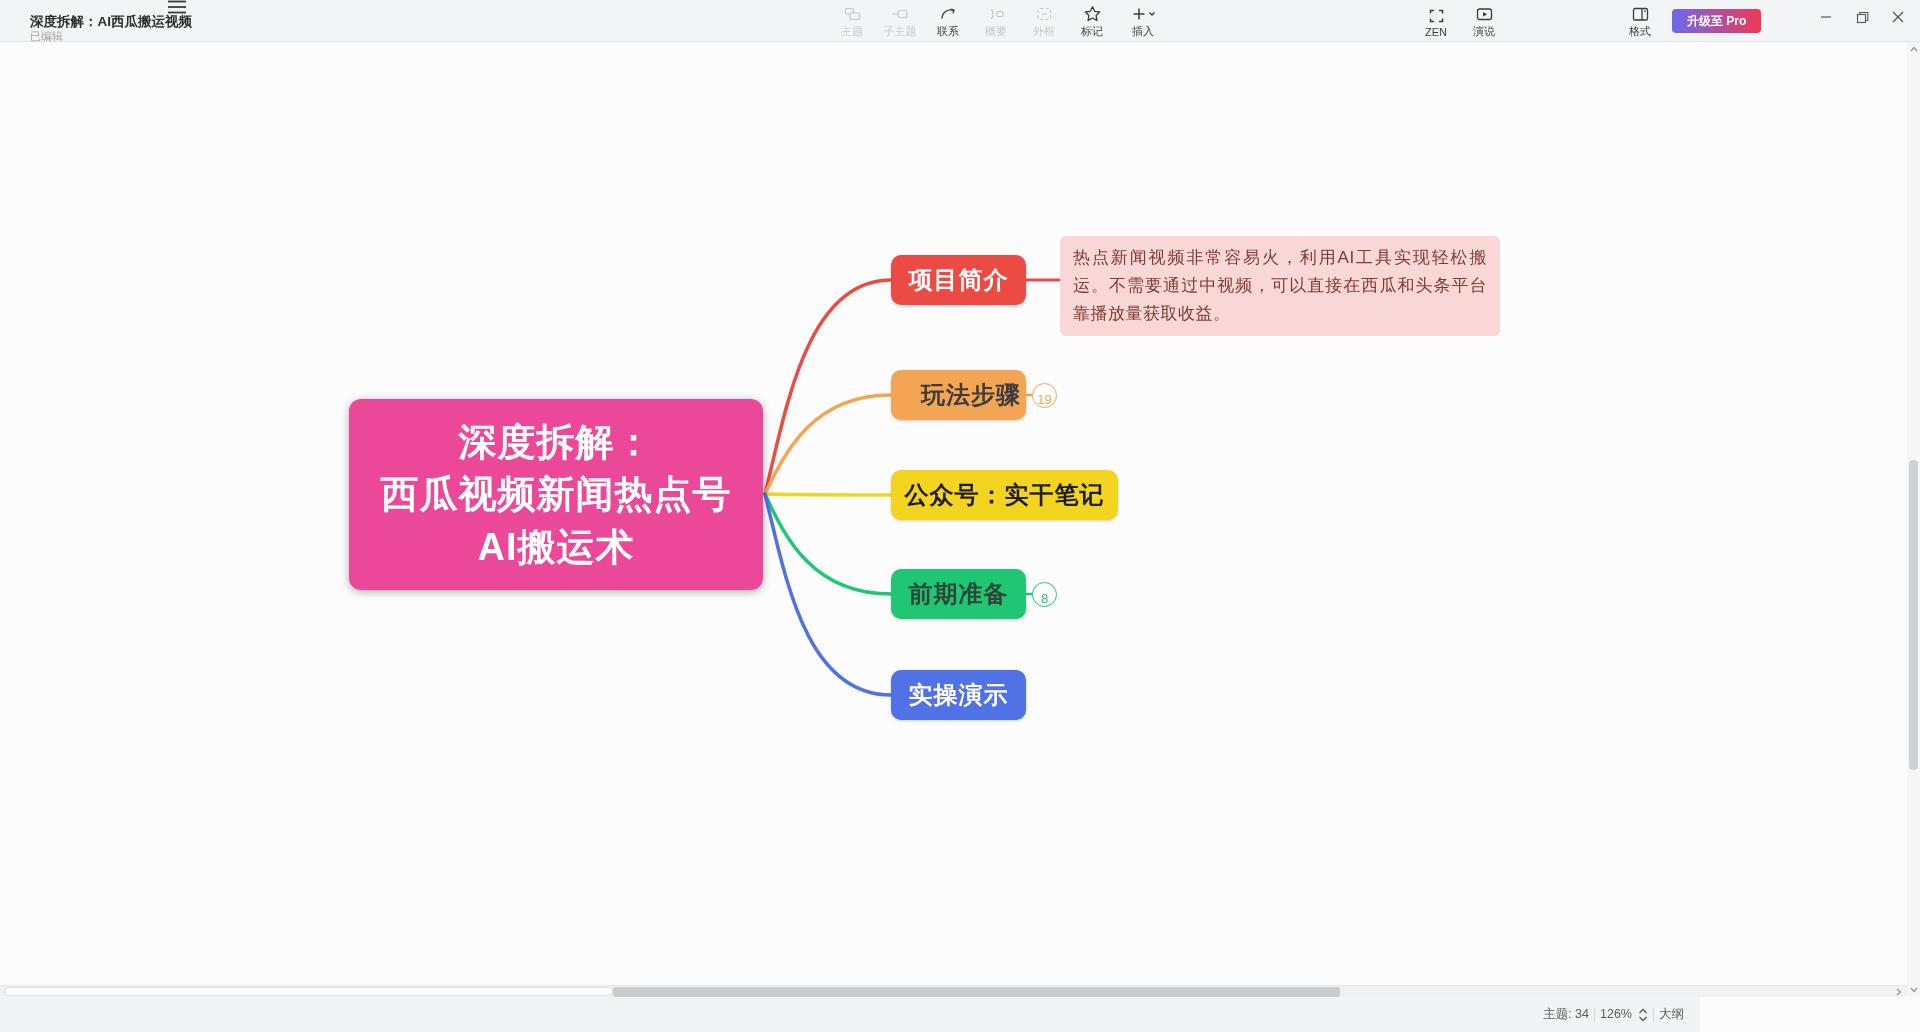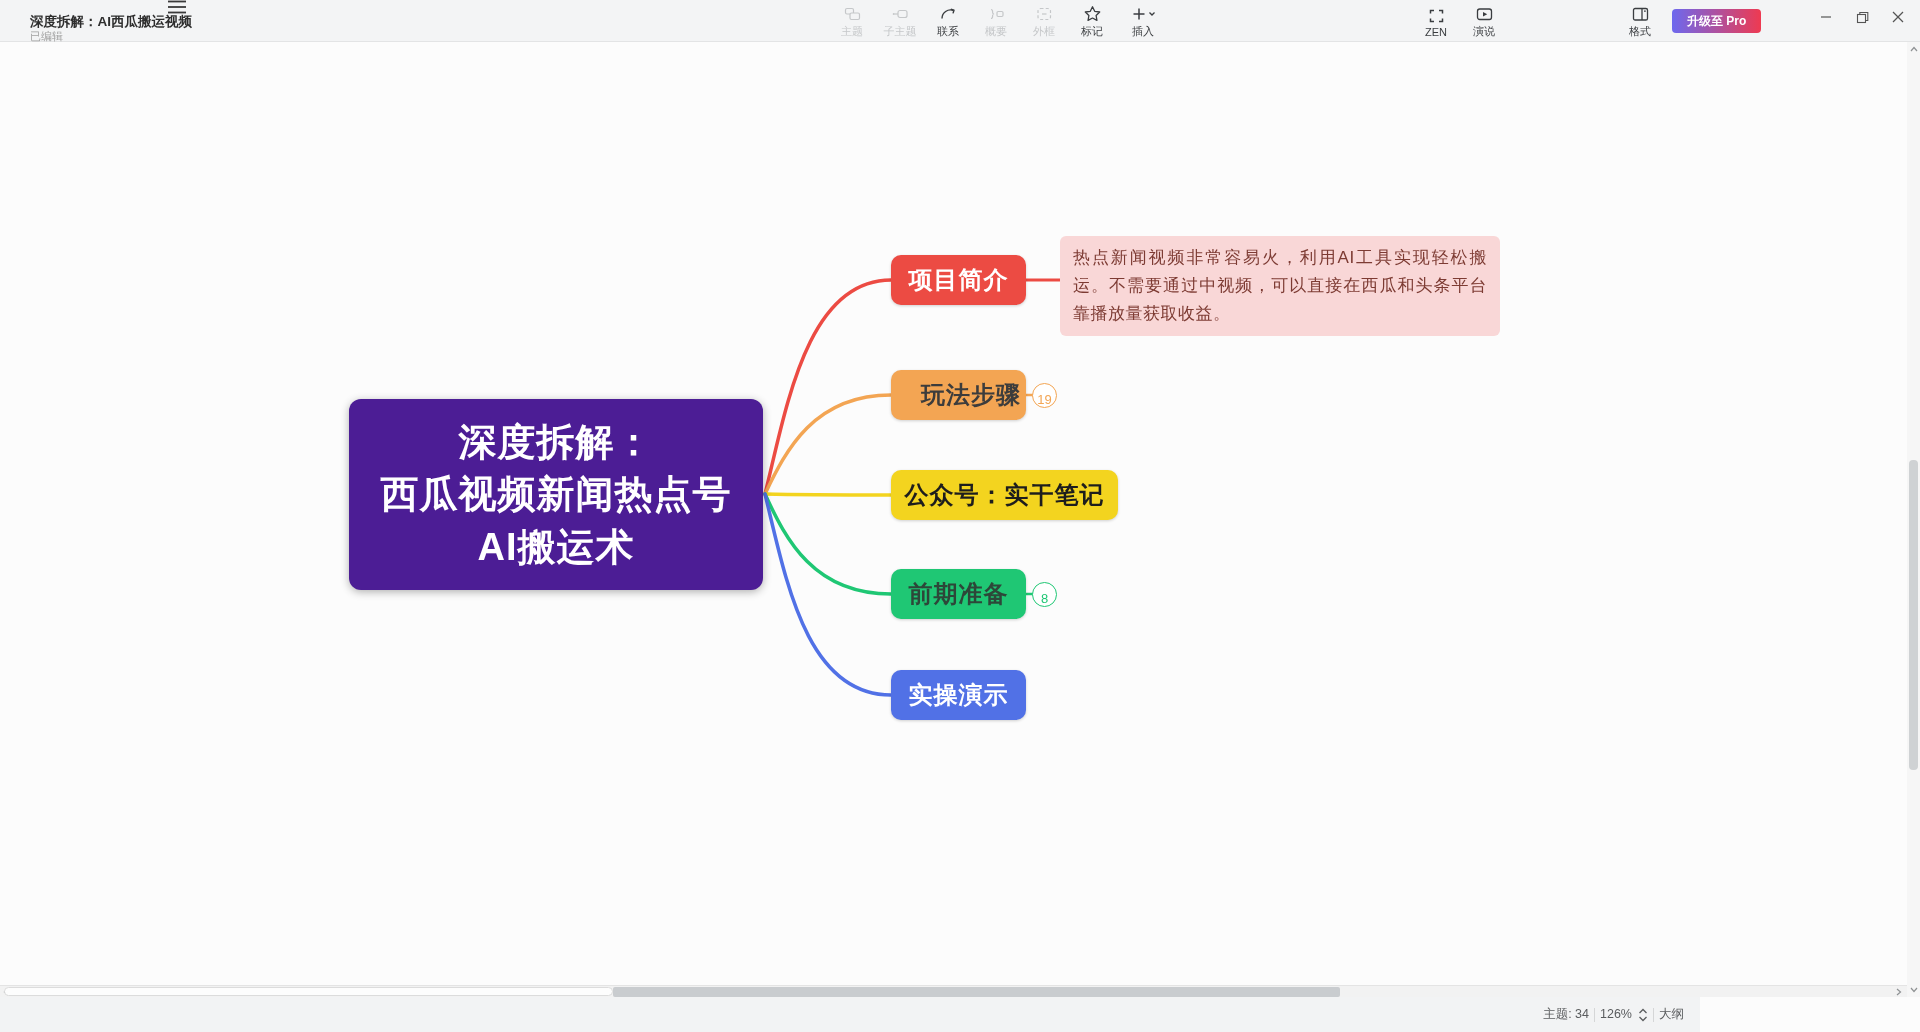--- a/index.html
+++ b/index.html
@@ -220,21 +220,21 @@
         <path d="M765,452 C786,408 814,353 891,353" stroke="#f3a553"></path>
         <path d="M765,452 C805,453 848,453 891,453" stroke="#f3d41f"></path>
         <path d="M765,452 C786,498 814,552 891,552" stroke="#1fc774"></path>
         <path d="M765,452 C786,538 806,653 891,653" stroke="#5171e6"></path>
         <path d="M1026,238 L1060,238" stroke-width="3" stroke="#ec4b43"></path>
         <path d="M1026,353 L1033,353" stroke-width="2.5" stroke="#f3a553"></path>
         <path d="M1026,552 L1033,552" stroke-width="2.5" stroke="#1fc774"></path>
       </g>
     </svg>
 
-    <div class="node root-node" style="background: #4c1d95; color: rgb(255, 255, 255);">
+    <div class="node root-node" style="background: #ec4899; color: rgb(255, 255, 255);">
       <div class="root-text">深度拆解：
 西瓜视频新闻热点号
 AI搬运术</div>
     </div>
 
     <div class="node branch b0" style="background: rgb(236, 75, 67); color: rgb(255, 255, 255);">
       <span>项目简介</span>
     </div>
 
     <div class="node branch b1" style="background: rgb(243, 165, 83); color: rgb(60, 60, 60); padding-left: 25px;">

